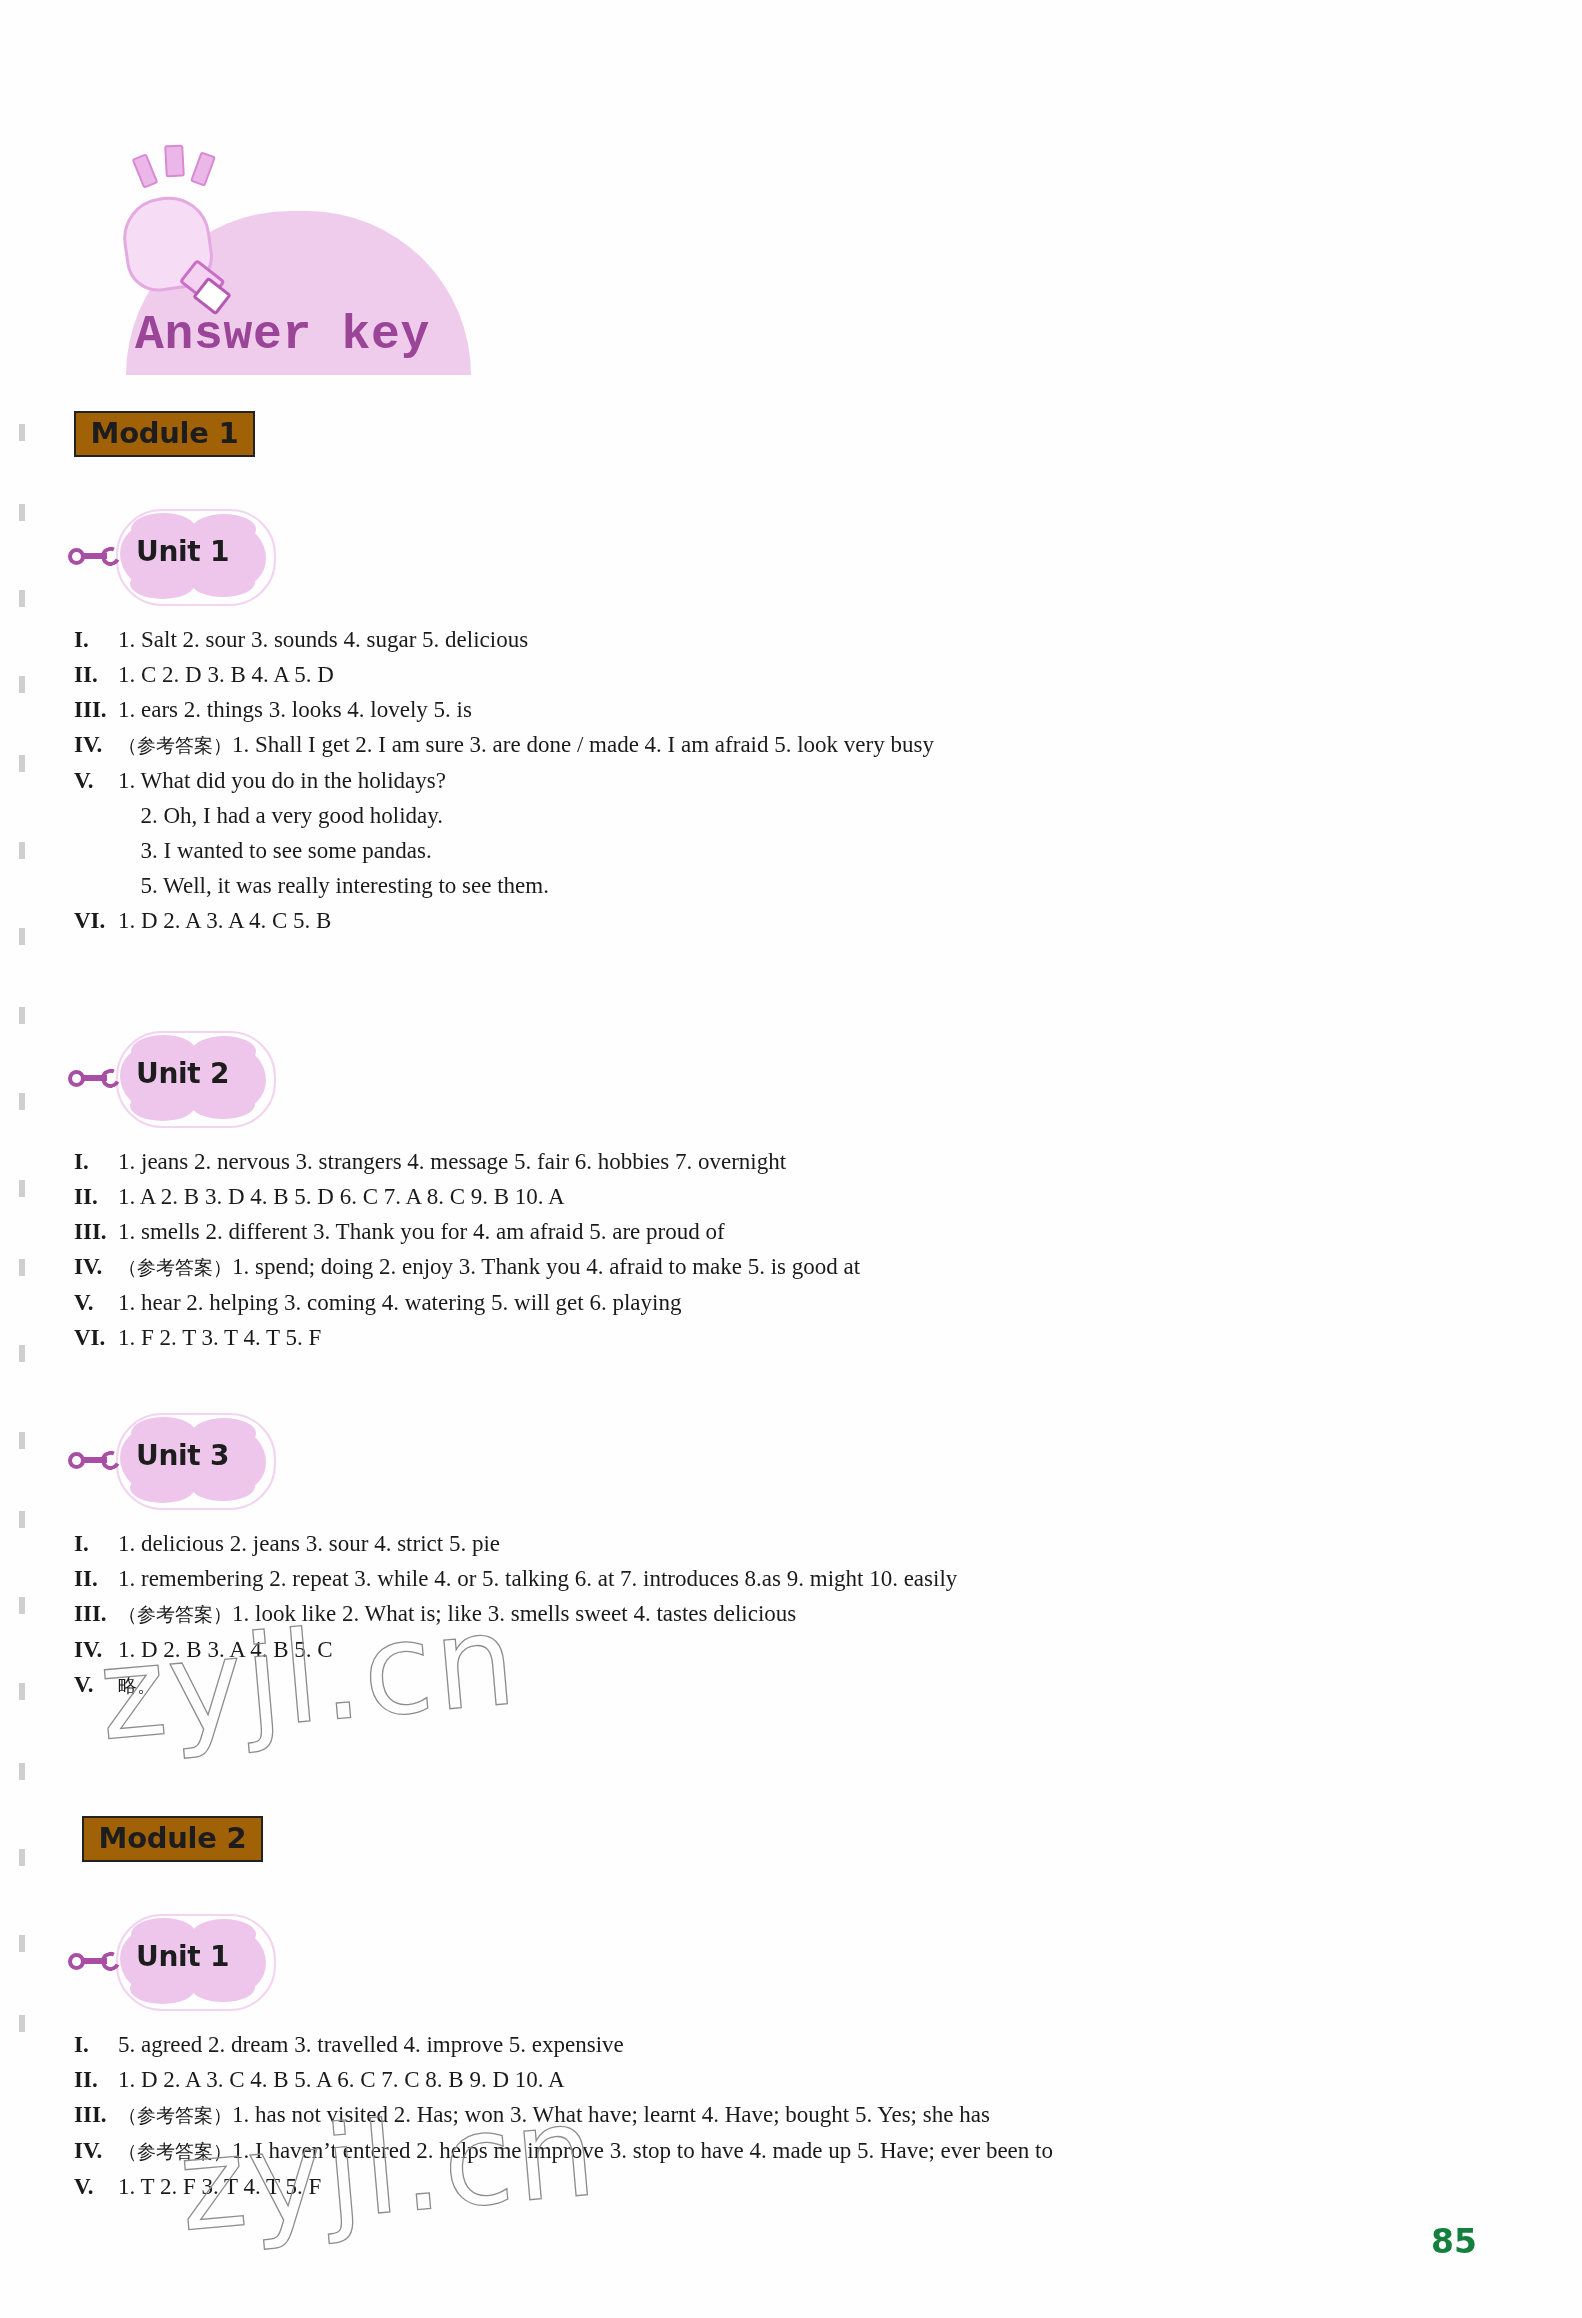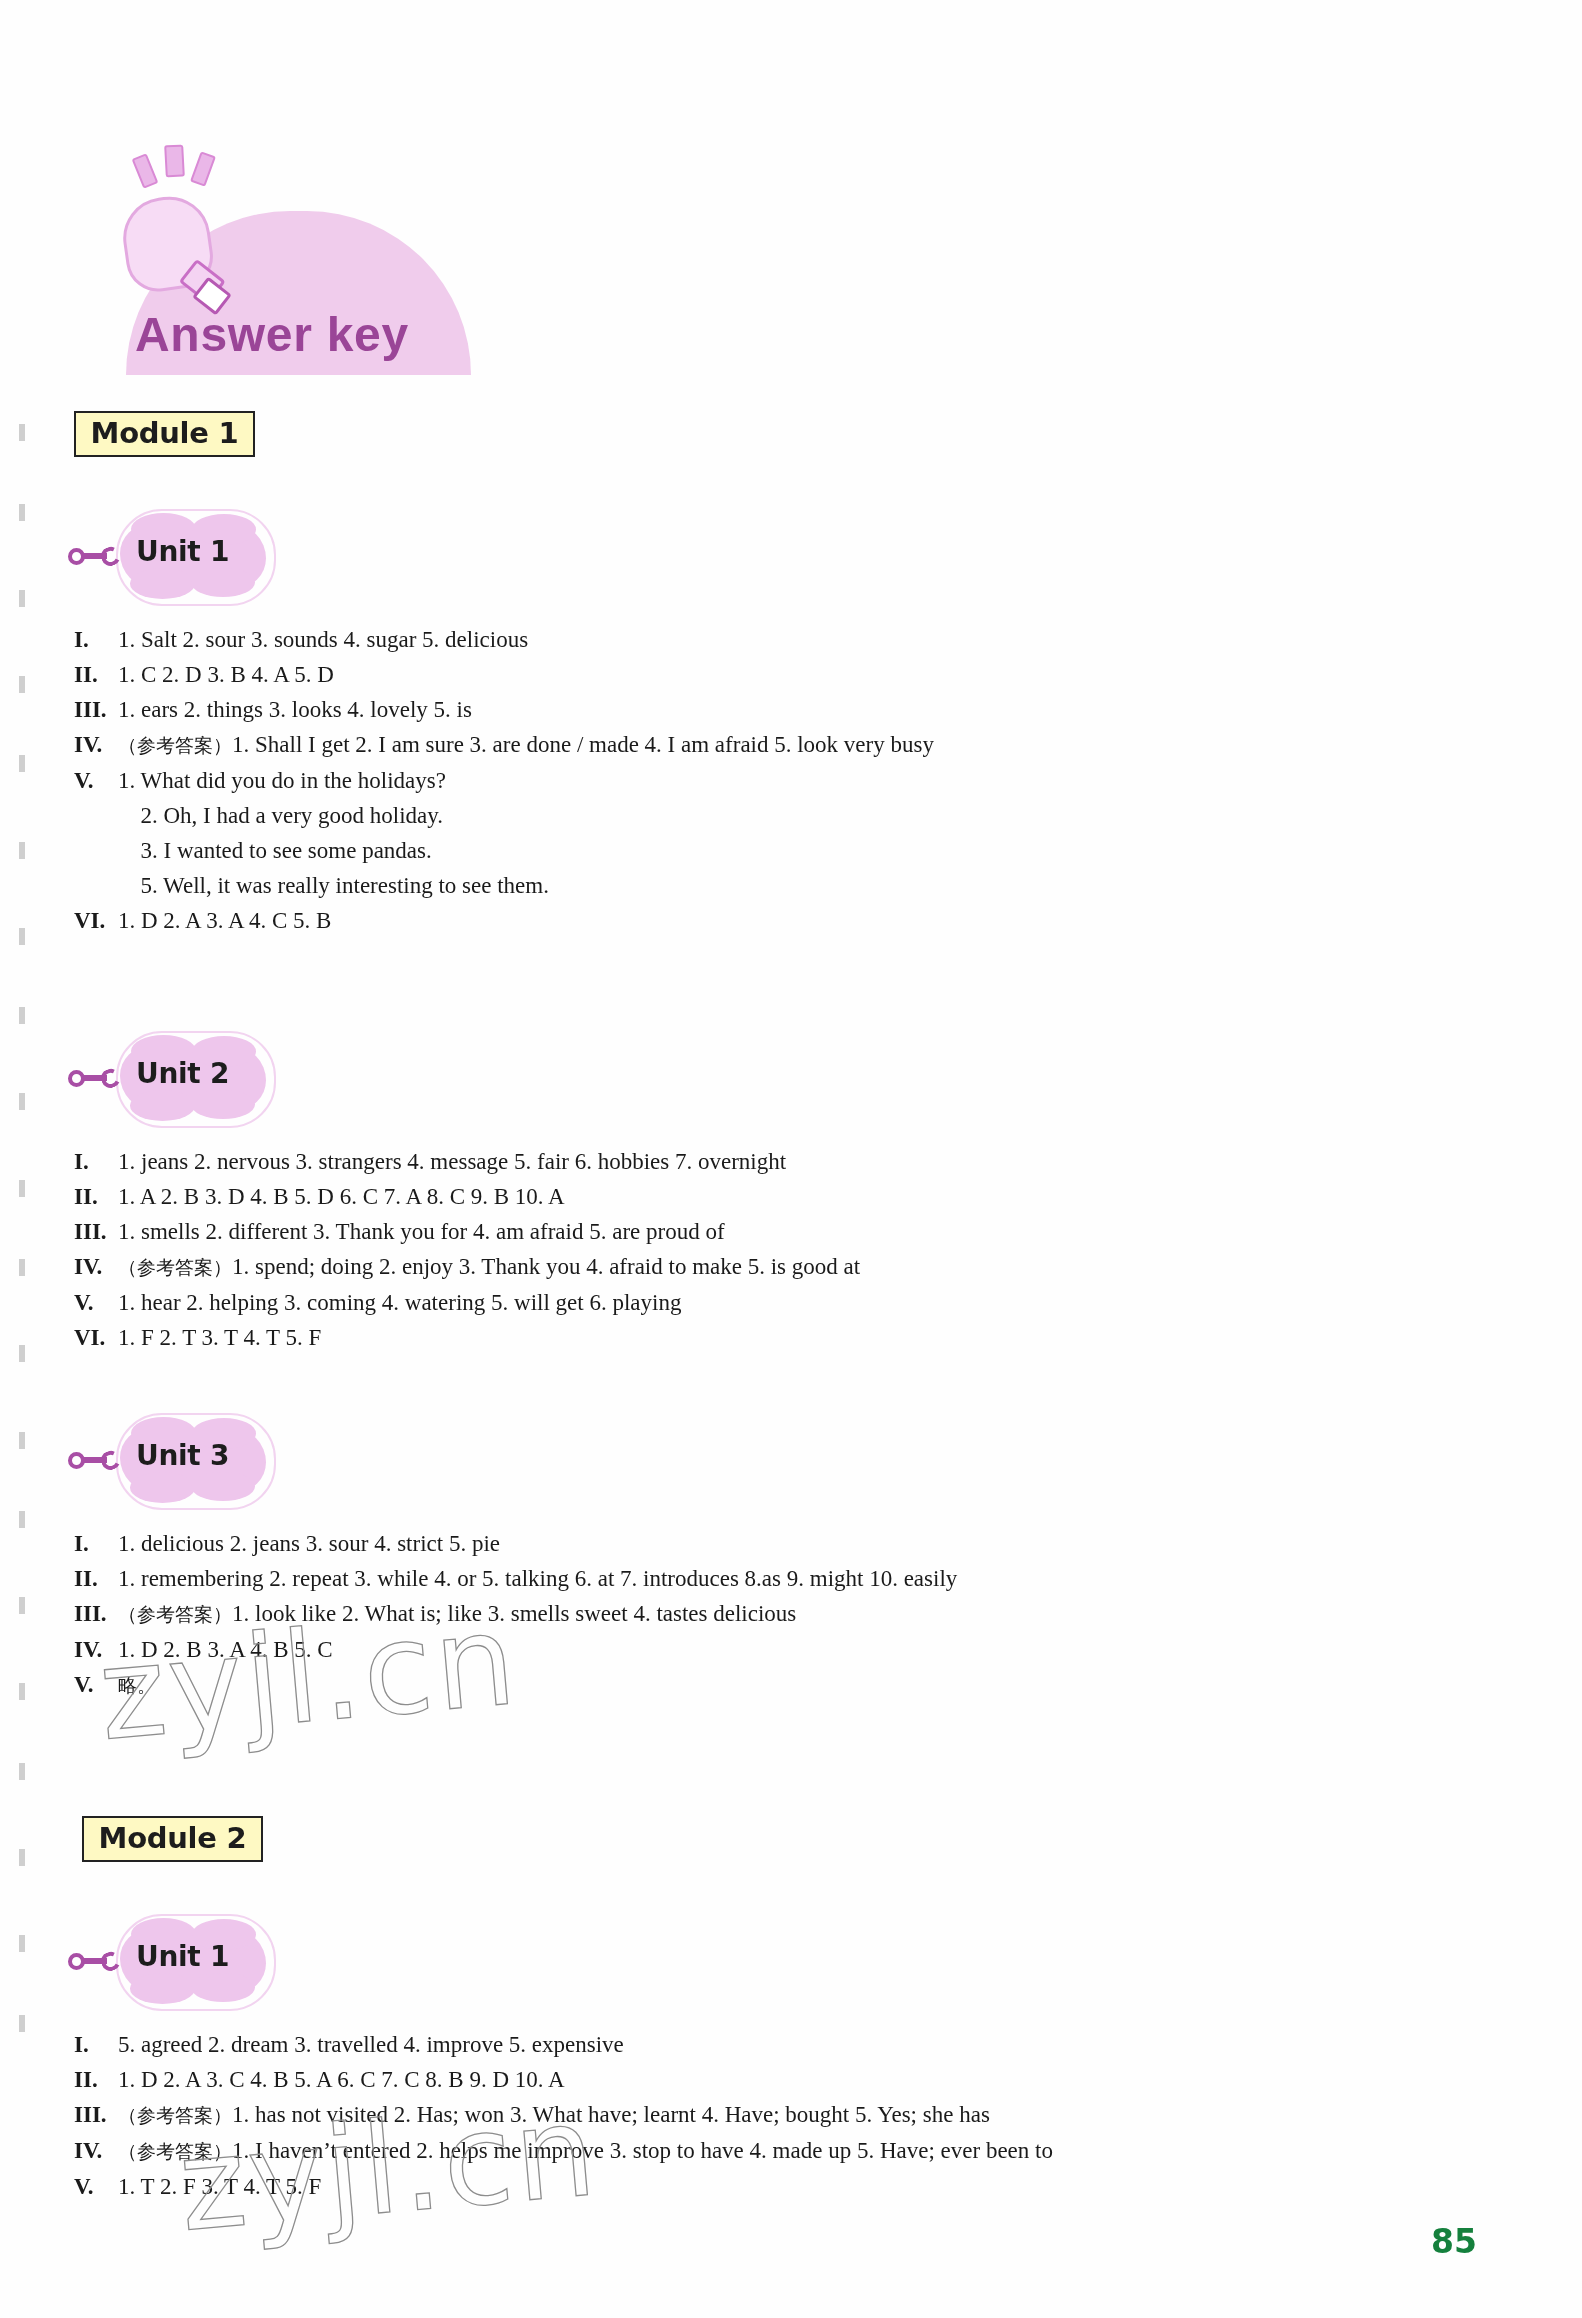--- a/index.html
+++ b/index.html
@@ -98,33 +98,33 @@
     height: 28px;
     border-radius: 2.7px;
   }
   .header .ray.r1 { left: 38px;  top: 18.6px; transform: rotate(-22deg); }
   .header .ray.r2 { left: 66px; top: 9.3px; transform: rotate(-3deg); width:14.6px; }
   .header .ray.r3 { left: 96px; top: 17px; transform: rotate(20deg); }
   .header .title {
     position: absolute;
     left: 36px;
     bottom: 13.3px;
-    font-family: Liberation Sans, sans-serif;
+    font-family: Liberation Mono, monospace;
     font-weight: bold;
     font-size: 48px;
     letter-spacing: 0.7px;
     color: #9a4597;
     white-space: nowrap;
   }
 
   
   .module-box {
     position: absolute;
     border: 2.7px solid #222222;
-    background: #fef9c3;
+    background: #a16207;
     padding: 4.6px 14.6px 7.3px 14.6px;
   }
   .module-box span {
     font-family: "DejaVu Sans", "Liberation Sans", sans-serif;
     font-weight: bold;
     font-size: 29px;
     letter-spacing: -0.3px;
     color: #1d1d1d;
     line-height: 1.05;
     white-space: nowrap;

